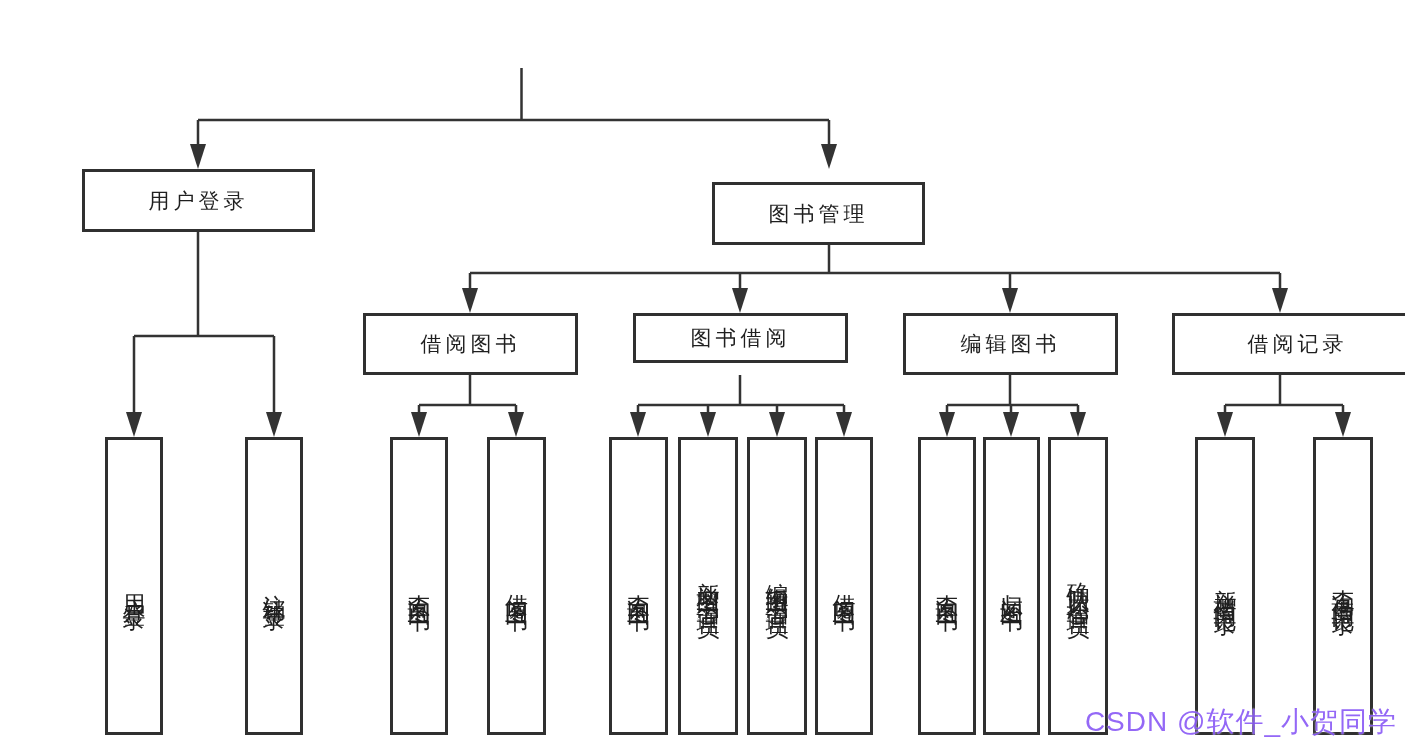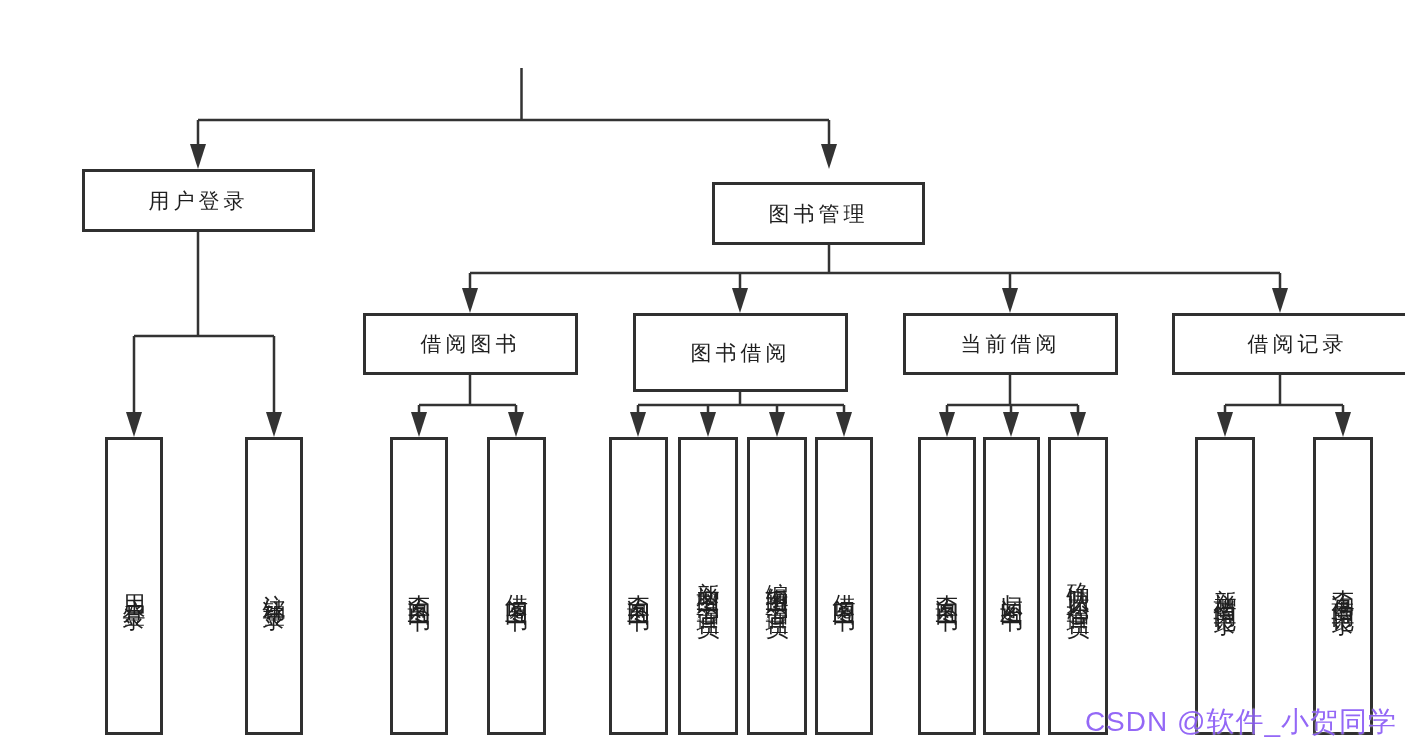--- a/index.html
+++ b/index.html
@@ -79,22 +79,22 @@
       <polygon points="1217,412 1233,412 1225,437"></polygon>
       <polygon points="1335,412 1351,412 1343,437"></polygon>
     </g>
   </svg>
 
 
   <div class="node hbox" style="left:82px;top:169px;width:233px;height:63px;">用户登录</div>
   <div class="node hbox" style="left:712px;top:182px;width:213px;height:63px;">图书管理</div>
 
   <div class="node hbox" style="left:363px;top:313px;width:215px;height:62px;">借阅图书</div>
-  <div class="node hbox" style="left:633px;top:313px;width:215px;height:79px;">图书借阅</div>
-  <div class="node hbox" style="left:903px;top:313px;width:215px;height:62px;">当前借阅</div>
+  <div class="node hbox" style="left:633px;top:313px;width:215px;height:50px;">图书借阅</div>
+  <div class="node hbox" style="left:903px;top:313px;width:215px;height:62px;">编辑图书</div>
   <div class="node hbox" style="left:1172px;top:313px;width:251px;height:62px;">借阅记录</div>
 
   <div class="node vbox" style="left:105px;top:437px;width:58px;height:298px;">用户登录</div>
   <div class="node vbox" style="left:245px;top:437px;width:58px;height:298px;">注销登录</div>
 
   <div class="node vbox" style="left:390px;top:437px;width:58px;height:298px;">查询图书</div>
   <div class="node vbox" style="left:487px;top:437px;width:59px;height:298px;">借阅图书</div>
 
   <div class="node vbox" style="left:609px;top:437px;width:59px;height:298px;">查询图书</div>
   <div class="node vbox" style="left:678px;top:437px;width:60px;height:298px;">新增图书（管理员）</div>

